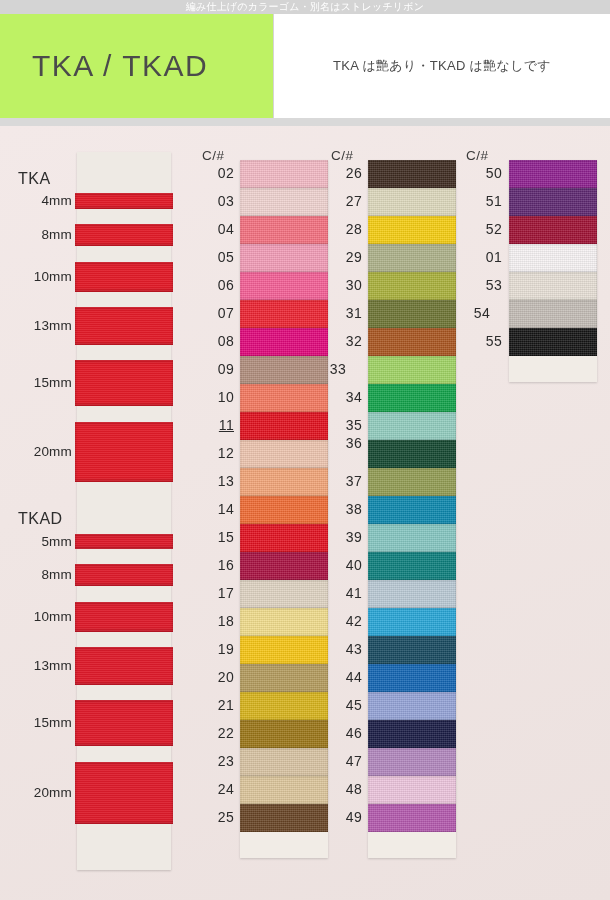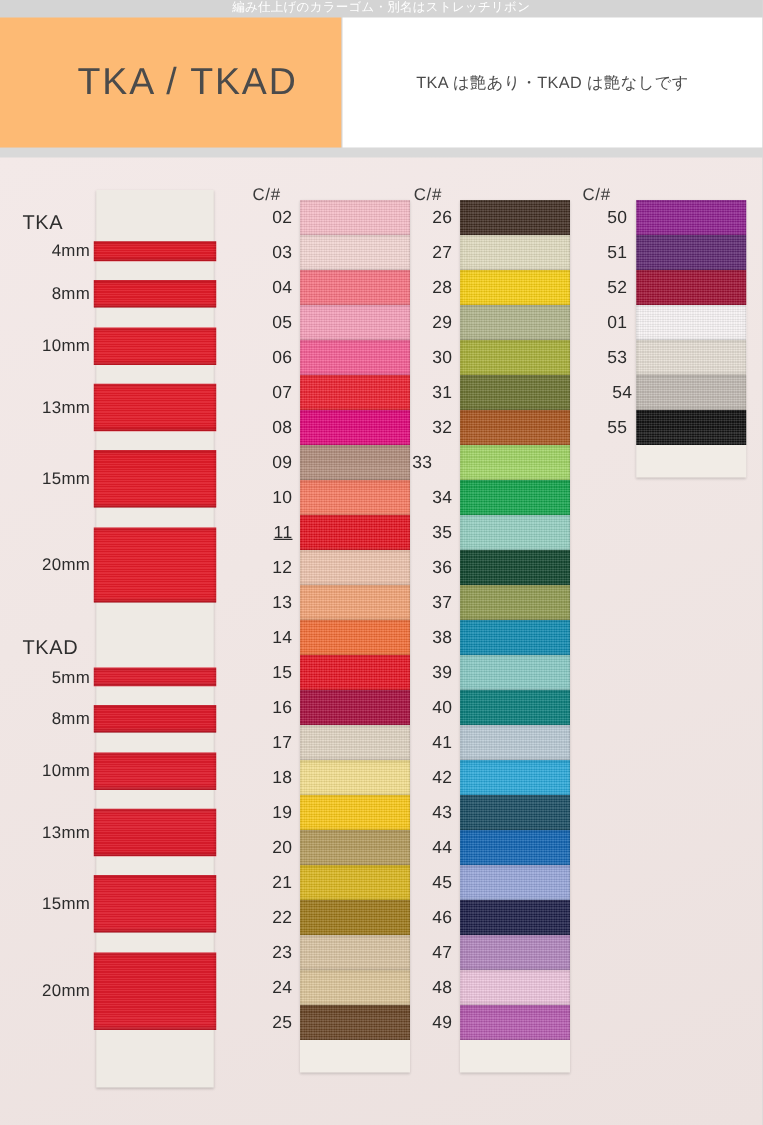--- a/index.html
+++ b/index.html
@@ -27,24 +27,24 @@
 
   
   .title-strip {
     display: flex;
     height: 104px;
     background: #d4d4d4;
     padding: 0 0 0 0;
   }
   .title-box {
     width: 273px;
-    background: #fdba74;
+    background: #bef264;
     display: flex;
     align-items: center;
-    padding-left: 62px;
+    padding-left: 32px;
   }
   .title-box .title-text {
     font-size: 30px;
     font-weight: 300;
     color: #4b4b4b;
     letter-spacing: 1.5px;
     font-family: "Liberation Sans", "DejaVu Sans", sans-serif;
   }
   .note-box {
     flex: 1;
@@ -271,21 +271,21 @@
       <div class="code" style="left: 328px; width: 34px; top: 39px;">26</div>
       <div class="code" style="left: 328px; width: 34px; top: 67px;">27</div>
       <div class="code" style="left: 328px; width: 34px; top: 95px;">28</div>
       <div class="code" style="left: 328px; width: 34px; top: 123px;">29</div>
       <div class="code" style="left: 328px; width: 34px; top: 151px;">30</div>
       <div class="code" style="left: 328px; width: 34px; top: 179px;">31</div>
       <div class="code" style="left: 328px; width: 34px; top: 207px;">32</div>
       <div class="code" style="left: 312px; width: 34px; top: 235px;">33</div>
       <div class="code" style="left: 328px; width: 34px; top: 263px;">34</div>
       <div class="code" style="left: 328px; width: 34px; top: 291px;">35</div>
-      <div class="code" style="left: 328px; width: 34px; top: 319px;">36</div>
+      <div class="code" style="left: 328px; width: 34px; top: 309px;">36</div>
       <div class="code" style="left: 328px; width: 34px; top: 347px;">37</div>
       <div class="code" style="left: 328px; width: 34px; top: 375px;">38</div>
       <div class="code" style="left: 328px; width: 34px; top: 403px;">39</div>
       <div class="code" style="left: 328px; width: 34px; top: 431px;">40</div>
       <div class="code" style="left: 328px; width: 34px; top: 459px;">41</div>
       <div class="code" style="left: 328px; width: 34px; top: 487px;">42</div>
       <div class="code" style="left: 328px; width: 34px; top: 515px;">43</div>
       <div class="code" style="left: 328px; width: 34px; top: 543px;">44</div>
       <div class="code" style="left: 328px; width: 34px; top: 571px;">45</div>
       <div class="code" style="left: 328px; width: 34px; top: 599px;">46</div>
@@ -300,17 +300,17 @@
         <div class="swatch" title="01" style="height: 28px; background: rgb(246, 242, 243);"></div>
         <div class="swatch" title="53" style="height: 28px; background: rgb(230, 223, 213);"></div>
         <div class="swatch" title="54" style="height: 28px; background: rgb(195, 188, 181);"></div>
         <div class="swatch" title="55" style="height: 28px; background: rgb(20, 20, 20);"></div>
       </div>
       <div class="code" style="left: 468px; width: 34px; top: 39px;">50</div>
       <div class="code" style="left: 468px; width: 34px; top: 67px;">51</div>
       <div class="code" style="left: 468px; width: 34px; top: 95px;">52</div>
       <div class="code" style="left: 468px; width: 34px; top: 123px;">01</div>
       <div class="code" style="left: 468px; width: 34px; top: 151px;">53</div>
-      <div class="code" style="left: 472px; width: 34px; top: 179px;">54</div>
+      <div class="code" style="left: 456px; width: 34px; top: 179px;">54</div>
       <div class="code" style="left: 468px; width: 34px; top: 207px;">55</div>
     </div>
 
 </div>
 
 </body></html>

